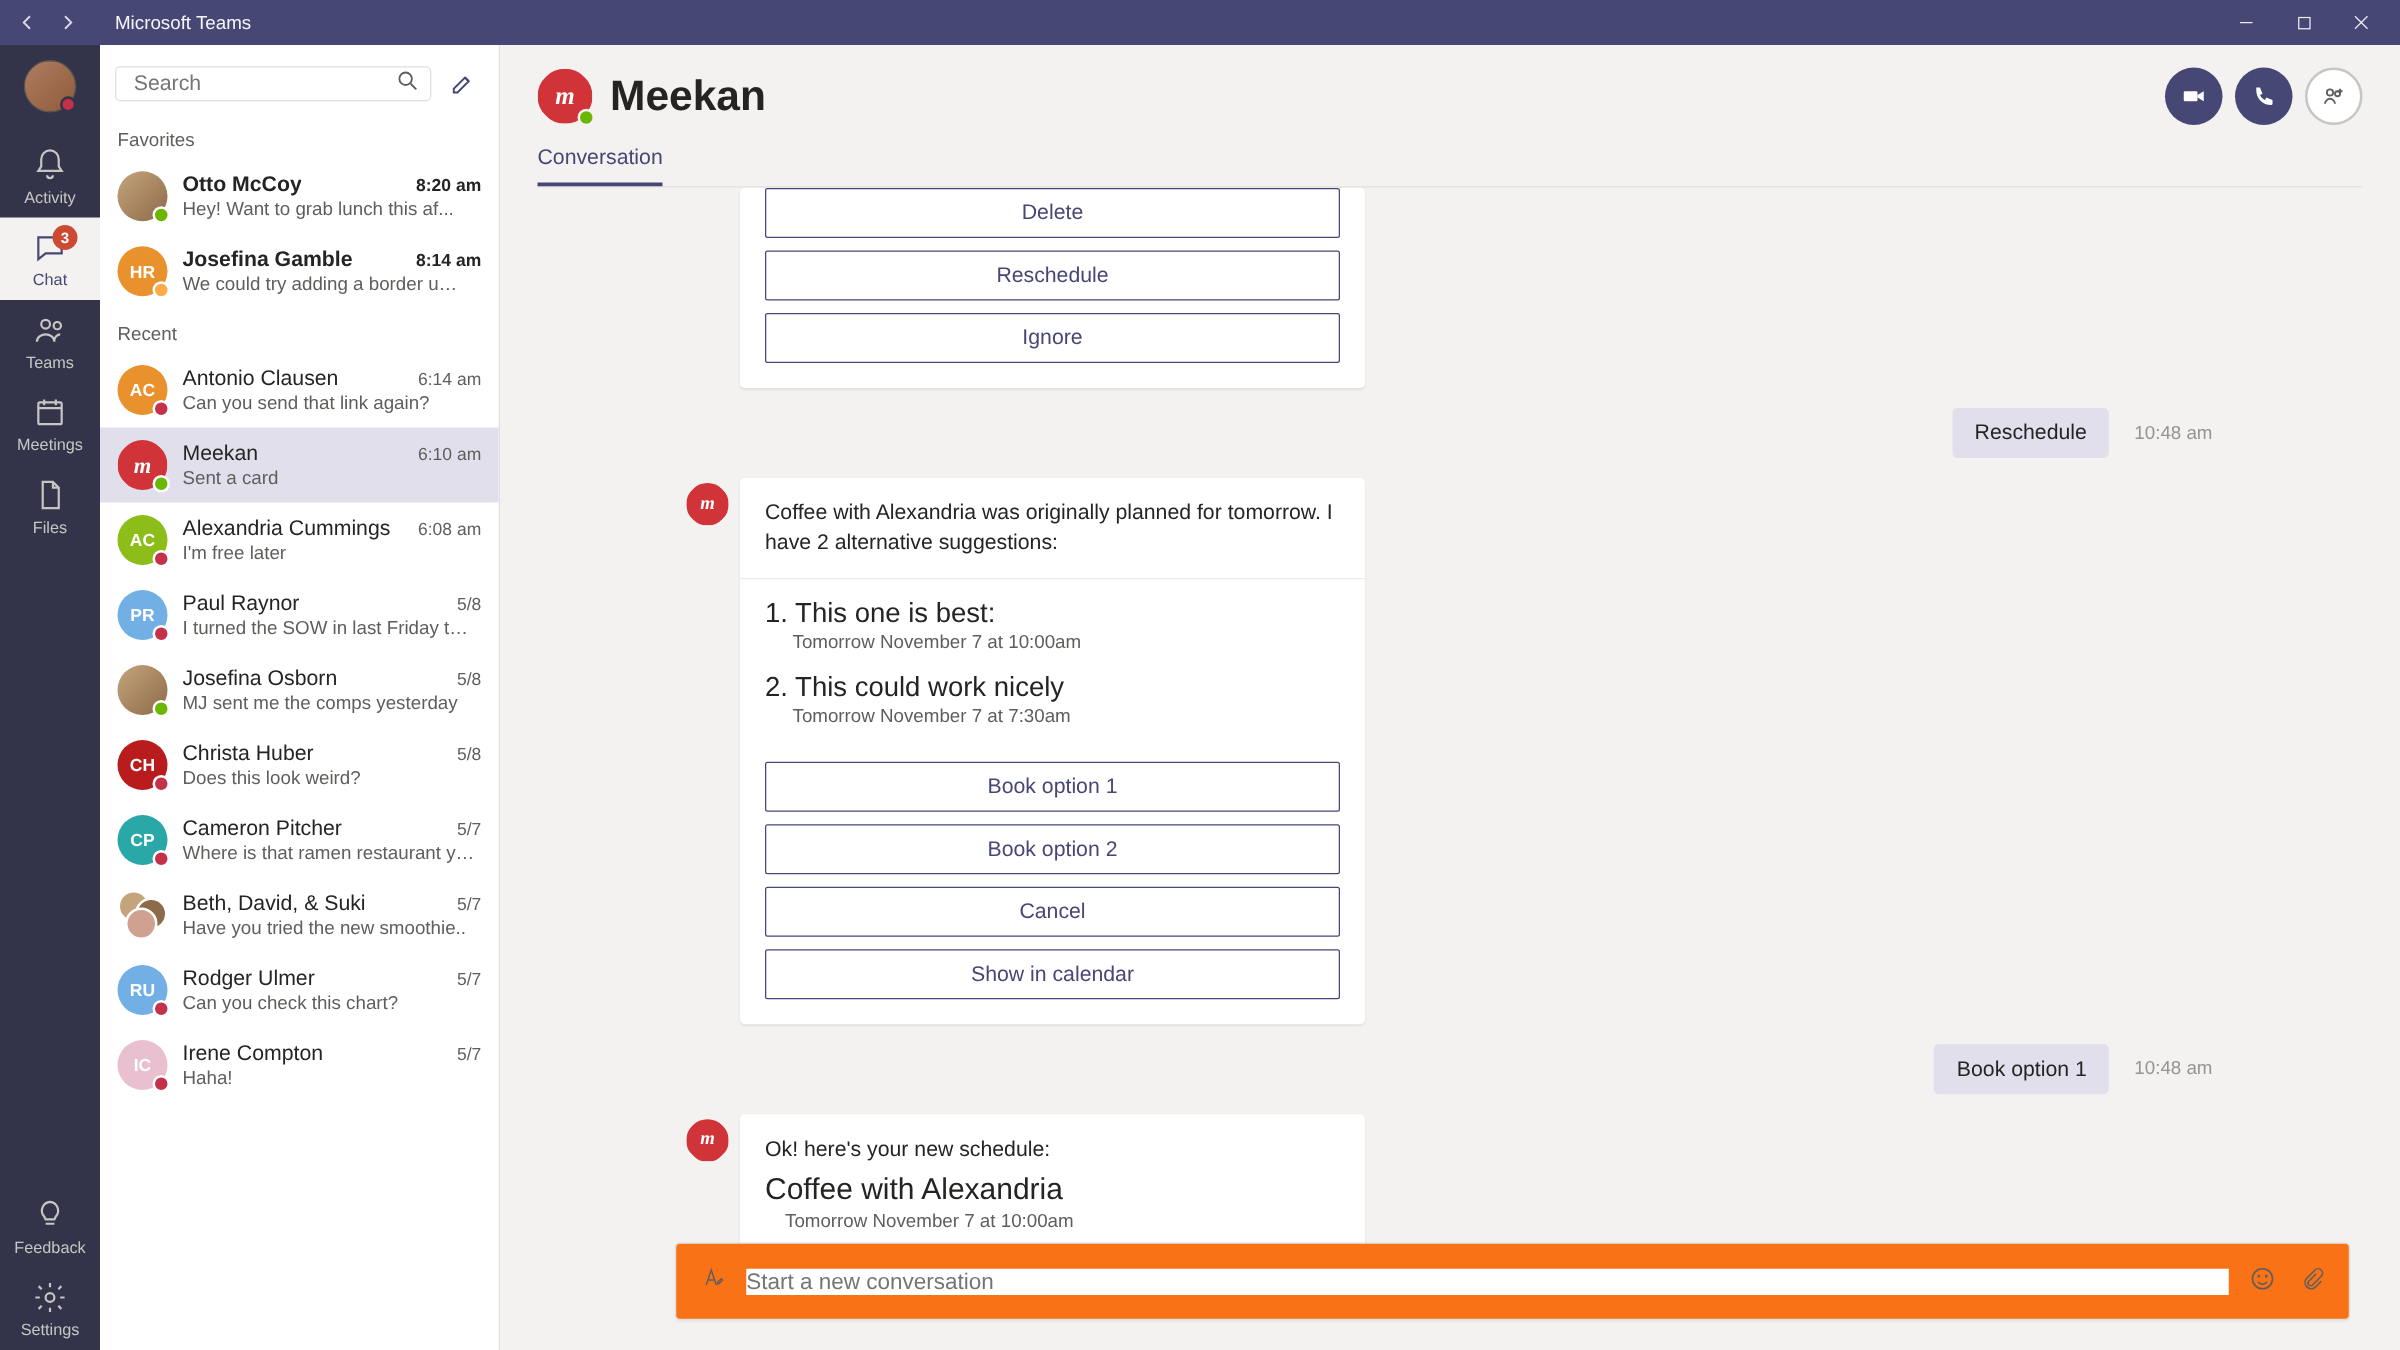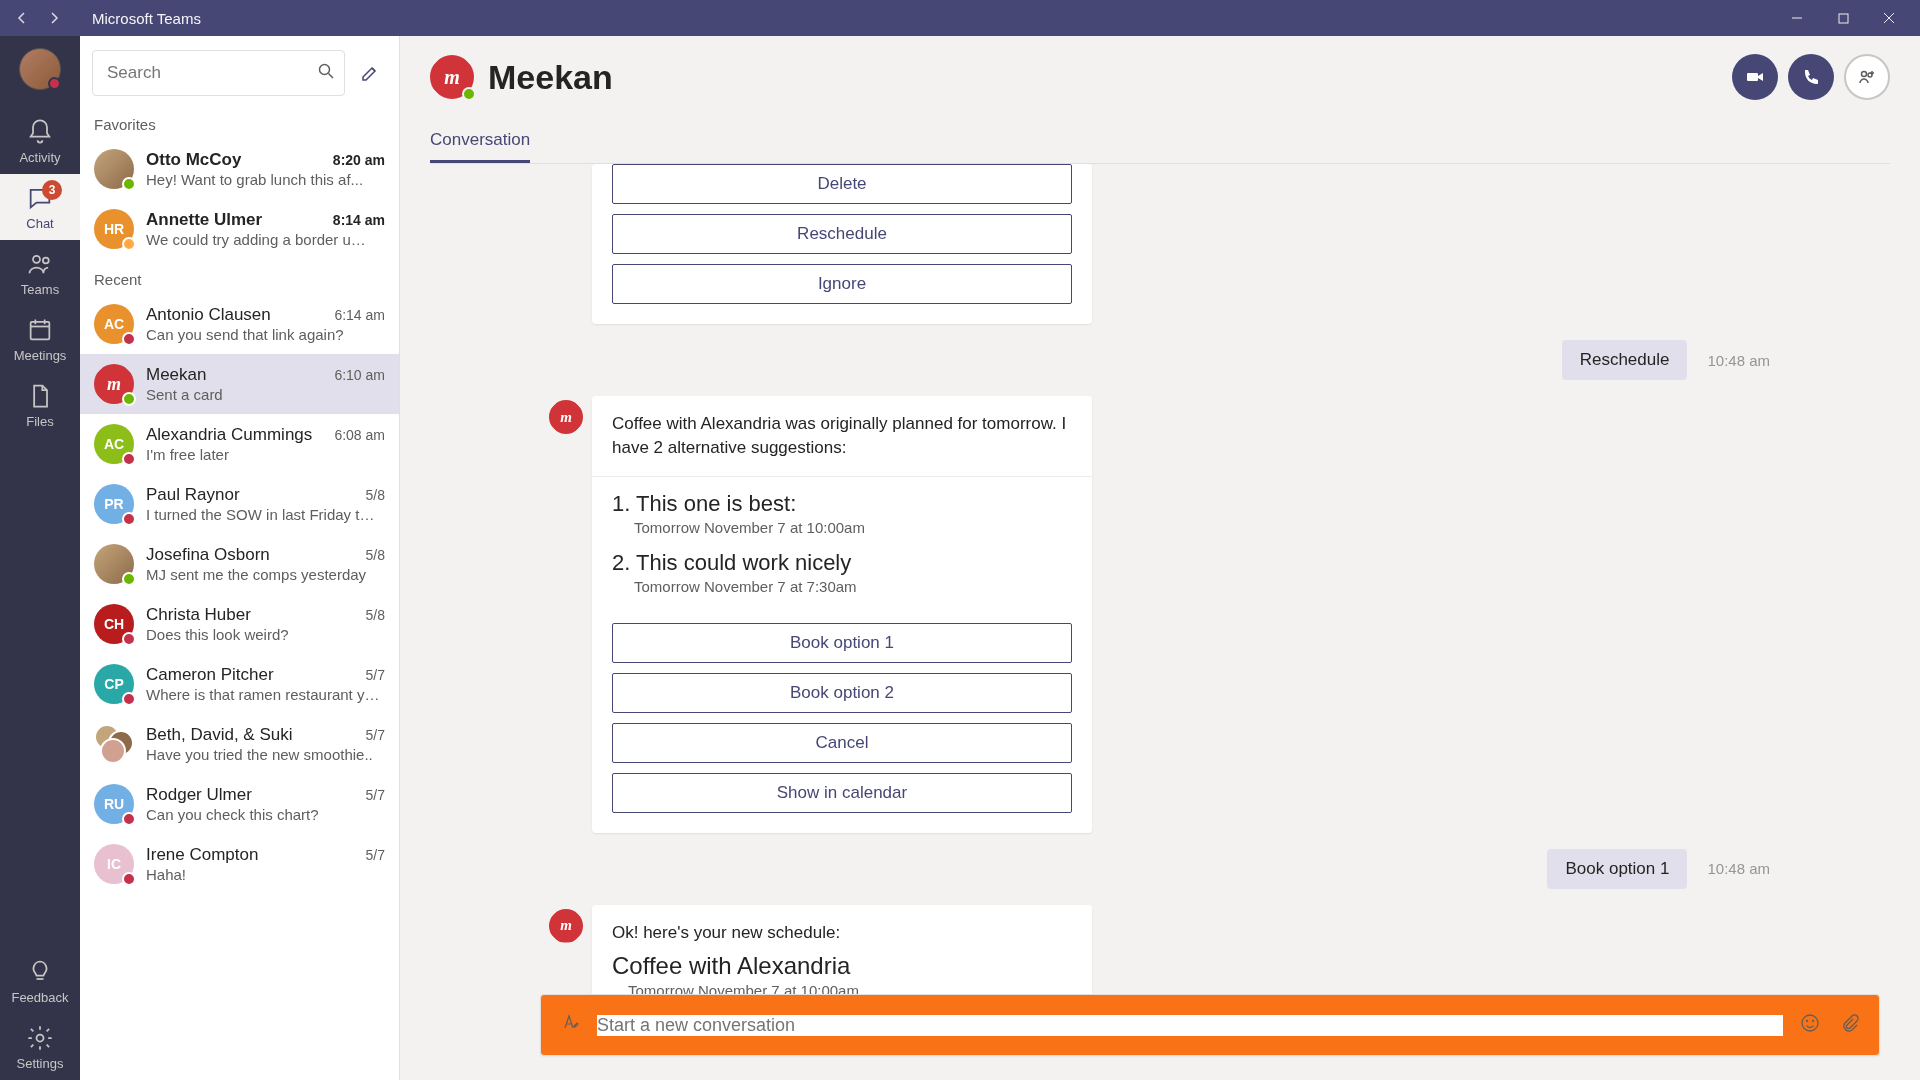--- a/index.html
+++ b/index.html
@@ -21,21 +21,21 @@
 .rail .rail-item.active { background: #f3f2f1; color: #464775; }
 .rail .rail-item.active::before { content:""; position:absolute; left:0; top:0; bottom:0; width:0; }
 .rail .rail-item svg { width: 28px; height: 28px; }
 .rail .rail-badge { position: absolute; top: 6px; right: 18px; background: #cc4a31; color: #fff; font-size: 12px; min-width: 20px; height: 20px; border-radius: 10px; display: flex; align-items: center; justify-content: center; font-weight: 600; }
 .rail .rail-spacer { flex: 1; }
 
 
 .chatlist { width: 320px; background: #fff; border-right: 1px solid #e1dfdd; display: flex; flex-direction: column; overflow-y: auto; }
 .chatlist .search-row { display: flex; align-items: center; gap: 8px; padding: 14px 12px 8px 12px; }
 .chatlist .search-box { flex: 1; position: relative; }
-.chatlist .search-box input { width: 100%; height: 46px; border: 1px solid #e1dfdd; border-radius: 4px; padding: 0 40px 0 14px; font-size: 17px; color: #605e5c; background: #fff; }
+.chatlist .search-box input { width: 100%; height: 28px; border: 1px solid #e1dfdd; border-radius: 4px; padding: 0 40px 0 14px; font-size: 17px; color: #605e5c; background: #fff; }
 .chatlist .search-box .search-icon { position: absolute; right: 10px; top: 50%; transform: translateY(-50%); color: #605e5c; }
 .chatlist .compose-btn { width: 34px; height: 34px; display:flex; align-items:center; justify-content:center; color:#464775; cursor:pointer; }
 .chatlist .section-label { padding: 12px 14px 6px; font-size: 15px; color: #605e5c; }
 .chat-item { display: flex; align-items: center; gap: 12px; padding: 10px 14px; cursor: pointer; }
 .chat-item.selected { background: #e1dfec; }
 .chat-item .ci-avatar { width: 40px; height: 40px; border-radius: 50%; display: flex; align-items: center; justify-content: center; font-size: 14px; font-weight: 600; color: #fff; flex-shrink: 0; position: relative; background:#888; }
 .chat-item .ci-avatar.photo { background: linear-gradient(135deg,#c4a57b,#8d6a4a); }
 .chat-item .ci-avatar .presence { position: absolute; right: -2px; bottom: -2px; width: 14px; height: 14px; border-radius: 50%; border: 2px solid #fff; }
 .presence.online { background: #6bb700; }
 .presence.busy { background: #c4314b; }
@@ -55,21 +55,21 @@
 
 
 .convo { flex: 1; display: flex; flex-direction: column; background: #f3f2f1; }
 .convo-header { padding: 18px 30px 0 30px; background: #f3f2f1; }
 .convo-title-row { display: flex; align-items: center; gap: 14px; }
 .convo-title { font-size: 34px; font-weight: 700; color: #252423; }
 .convo-actions { margin-left: auto; display: flex; gap: 10px; align-items: center; }
 .circle-btn { width: 46px; height: 46px; border-radius: 50%; display: flex; align-items: center; justify-content: center; cursor: pointer; }
 .circle-btn.primary { background: #464775; color: #fff; }
 .circle-btn.outline { border: 2px solid #c8c6c4; background:#fff; color: #605e5c; }
-.convo-tabs { display: flex; gap: 20px; margin-top: 22px; border-bottom: 1px solid #e1dfdd; }
+.convo-tabs { display: flex; gap: 20px; margin-top: 8px; border-bottom: 1px solid #e1dfdd; }
 .convo-tab { padding: 8px 0 10px; font-size: 17px; color: #464775; cursor: pointer; border-bottom: 3px solid transparent; }
 .convo-tab.active { border-bottom-color: #464775; font-weight: 400; }
 
 .convo-scroll { flex: 1; overflow-y: auto; padding: 0 40px 20px 0; }
 .msg-row { display: flex; align-items: flex-start; margin: 0 0 16px 140px; }
 .msg-row.right { justify-content: flex-end; margin-right: 0; }
 .msg-avatar-col { width: 52px; display: flex; justify-content: center; padding-top: 4px; }
 .msg-card { background: #fff; border-radius: 4px; box-shadow: 0 1px 2px rgba(0,0,0,0.08); max-width: 520px; flex-shrink:0; }
 .msg-card .msg-text { padding: 16px 20px; font-size: 17px; color: #252423; border-bottom: 1px solid #edebe9; line-height: 1.4; }
 .msg-card .msg-text.no-border { border-bottom: none; }
@@ -224,21 +224,21 @@
               <span class="ci-name bold">Otto McCoy</span>
               <span class="ci-time bold">8:20 am</span>
             </div>
             <div class="ci-preview">Hey! Want to grab lunch this af...</div>
           </div>
         </div>
         <div class="chat-item">
           <div class="ci-avatar" style="background:#e8912d">HR<span class="presence away"></span></div>
           <div class="ci-body">
             <div class="ci-row1">
-              <span class="ci-name bold">Annette Ulmer</span>
+              <span class="ci-name bold">Josefina Gamble</span>
               <span class="ci-time bold">8:14 am</span>
             </div>
             <div class="ci-preview">We could try adding a border u…</div>
           </div>
         </div>
       </div>
     <div class="section-label">Recent</div>
     <div id="recent-container">
         <div class="chat-item">
           <div class="ci-avatar" style="background:#e8912d">AC<span class="presence busy"></span></div>

